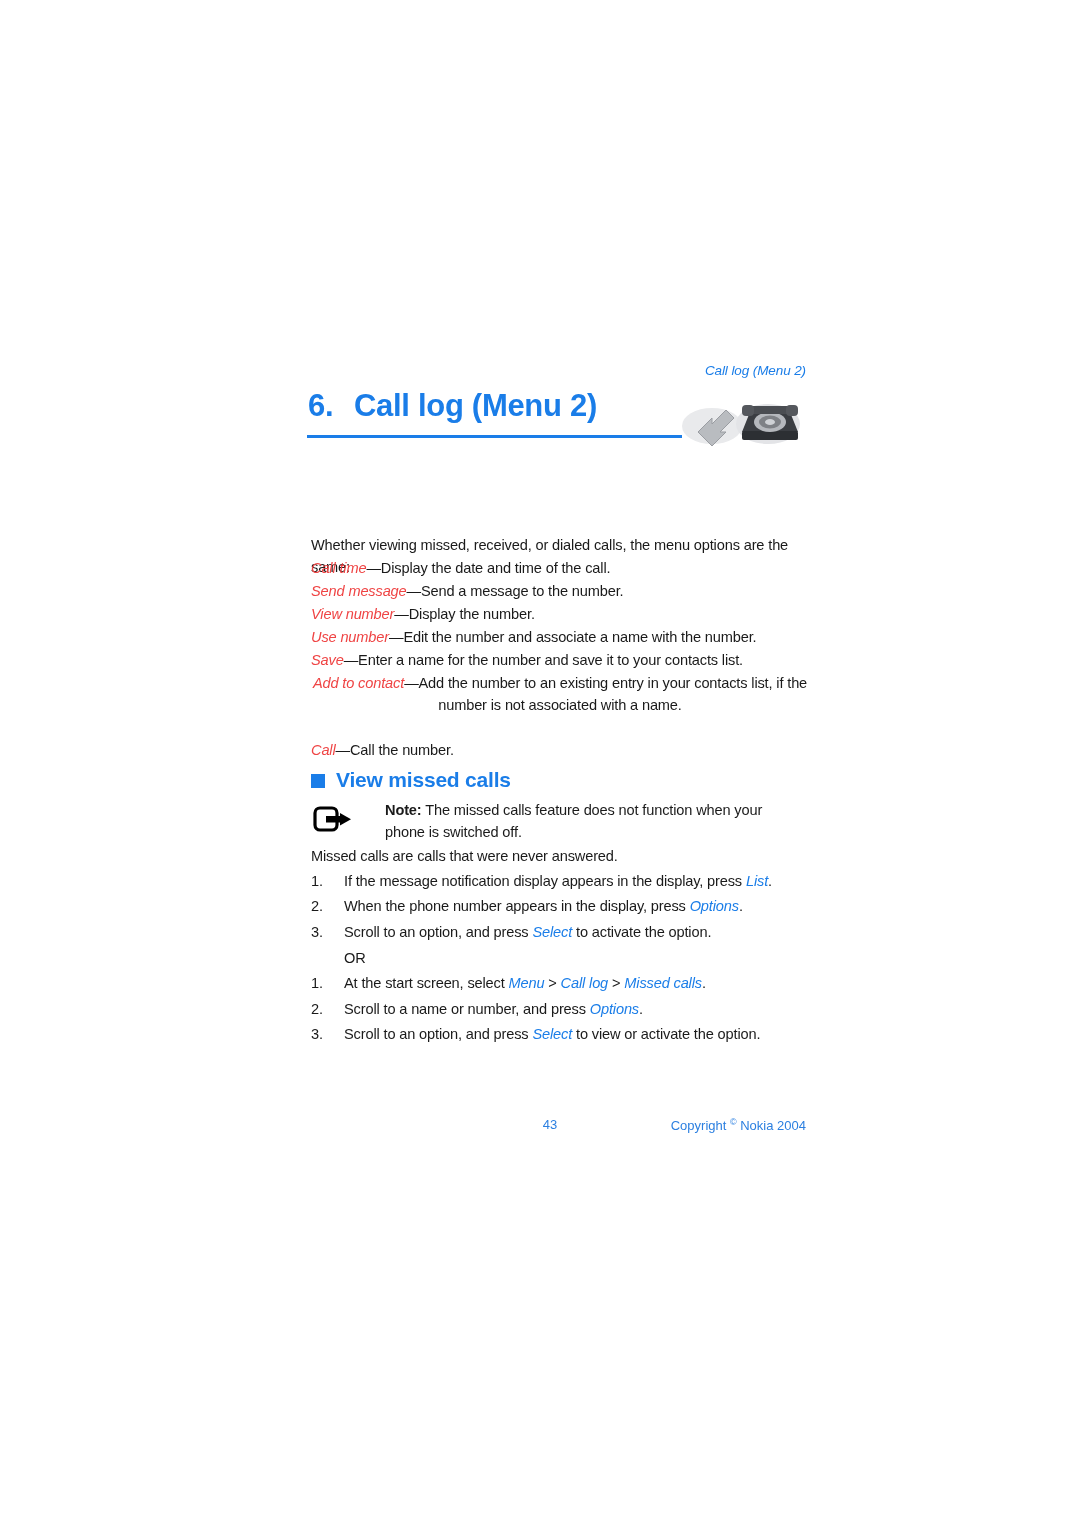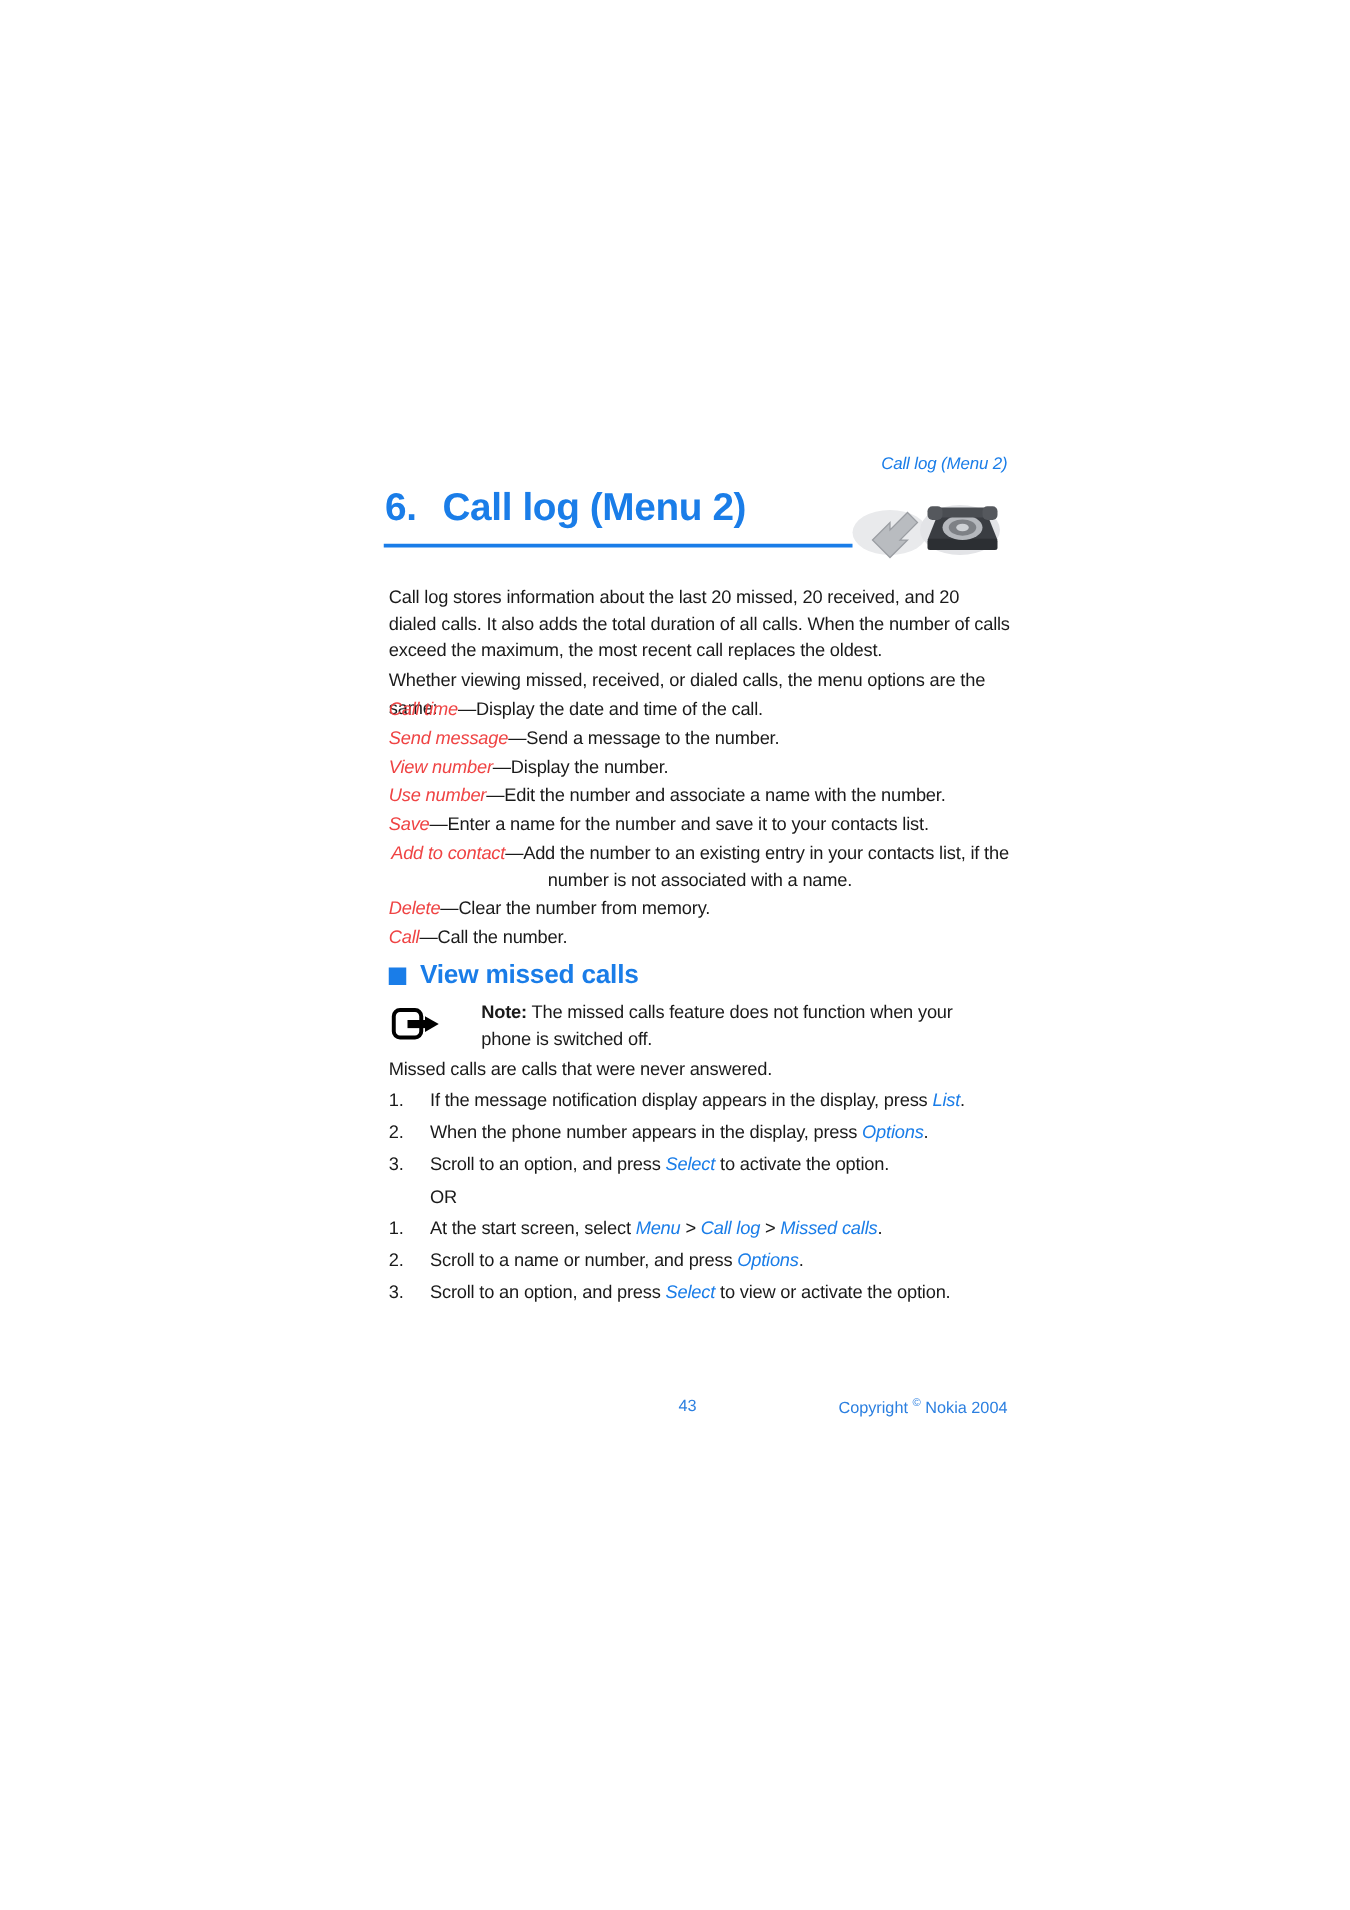--- a/index.html
+++ b/index.html
@@ -227,21 +227,20 @@
       <ellipse cx="98" cy="30" rx="16" ry="10" fill="#b5b8bd"></ellipse>
       <ellipse cx="98" cy="30" rx="11" ry="6.5" fill="#7e8186"></ellipse>
       <ellipse cx="98" cy="30" rx="5" ry="3" fill="#cfd2d6"></ellipse>
 
       <rect x="74" y="14" width="48" height="8" rx="4" fill="#4a4d52"></rect>
       <rect x="70" y="13" width="12" height="11" rx="4" fill="#55585d"></rect>
       <rect x="114" y="13" width="12" height="11" rx="4" fill="#55585d"></rect>
     </svg>
   </div>
 
-  <div class="body-text" style="top:468px;">Call log stores information about the last 20 missed, 20 received, and 20 dialed calls. It also adds the total duration of all calls. When the number of calls exceed the maximum, the most recent call replaces the oldest.</div>
   <div class="body-text" style="top:535px;">Whether viewing missed, received, or dialed calls, the menu options are the same:</div>
 
   <div class="body-text" style="top:558px;">
     <span class="term">Call time</span><span class="dash">—</span><span>Display the date and time of the call.</span>
   </div>
 
   <div class="body-text" style="top:604px;">
     <span class="term">View number</span><span class="dash">—</span><span>Display the number.</span>
   </div>
 
@@ -254,23 +253,20 @@
   </div>
 
   <div class="body-text" style="top:650px;">
     <span class="term">Save</span><span class="dash">—</span><span>Enter a name for the number and save it to your contacts list.</span>
   </div>
 
   <div class="body-text" style="top:673px;text-align:center;">
     <span class="term">Add to contact</span><span class="dash">—</span><span>Add the number to an existing entry in your contacts list, if the number is not associated with a name.</span>
   </div>
 
-  <div class="body-text" style="top:717px;">
-    <span class="term">Delete</span><span class="dash">—</span><span>Clear the number from memory.</span>
-  </div>
 
   <div class="body-text" style="top:740px;">
     <span class="term">Call</span><span class="dash">—</span><span>Call the number.</span>
   </div>
 
   <div class="section-head">
     <span class="section-bullet"></span>
     <span class="section-label">View missed calls</span>
   </div>
 

